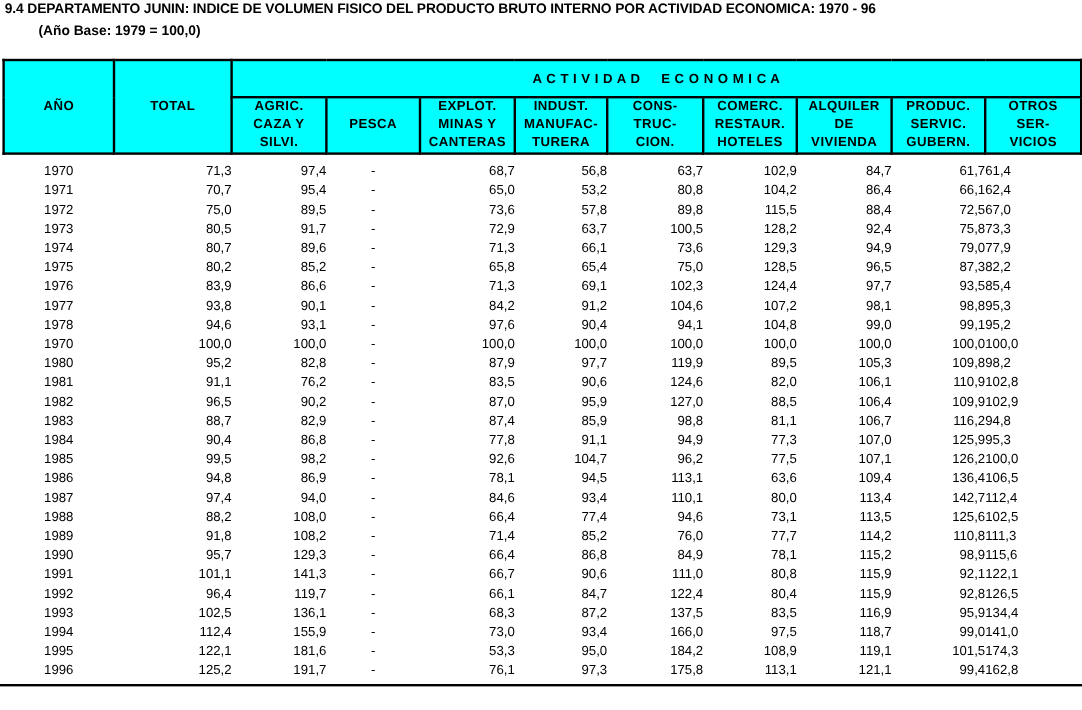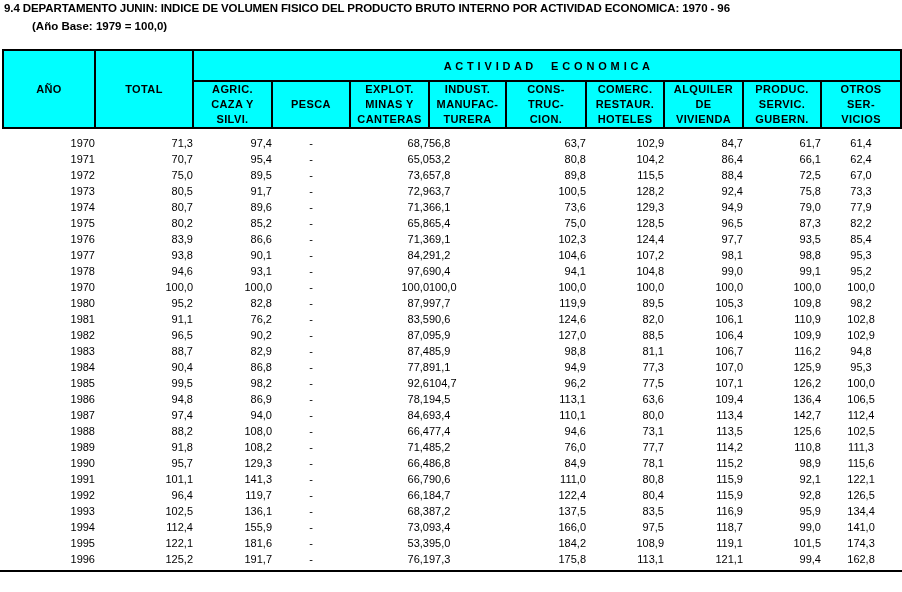--- a/index.html
+++ b/index.html
@@ -40,31 +40,31 @@
     white-space:pre;
     font-size:11px;
   }
   tr.sub-row th div{line-height:15px;}
   table.tbl tbody td{
     border:none;background:transparent;
     font-size:11px;line-height:16px;height:16px;
     padding:0;white-space:nowrap;
   }
   tbody tr.spacer td{height:6px;line-height:6px;}
-  td.c0{text-align:right;}
+  td.c0{text-align:center;}
   td.c1{text-align:right;padding-right:44px;}
   td.c2{text-align:right;padding-right:34px;}
   td.c3{text-align:center;}
   td.c4{text-align:right;padding-right:31px;}
-  td.c5{text-align:left;padding-right:28px;}
+  td.c5{text-align:right;padding-right:28px;}
   td.c6{text-align:right;padding-right:45px;}
   td.c7{text-align:right;padding-right:38px;}
   td.c8{text-align:right;padding-right:44px;}
   td.c9{text-align:right;padding-right:43px;}
-  td.c10{text-align:center;padding-right:45px;}
+  td.c10{text-align:left;padding-right:45px;}
   .bottom-rule{
     position:absolute;left:0;top:570px;width:902px;height:2px;background:#000;
   }
   .footer{
     position:absolute;left:3px;top:576px;
     font-size:11px;font-style:italic;white-space:nowrap;
   }
 </style>
 </head>
 <body>

